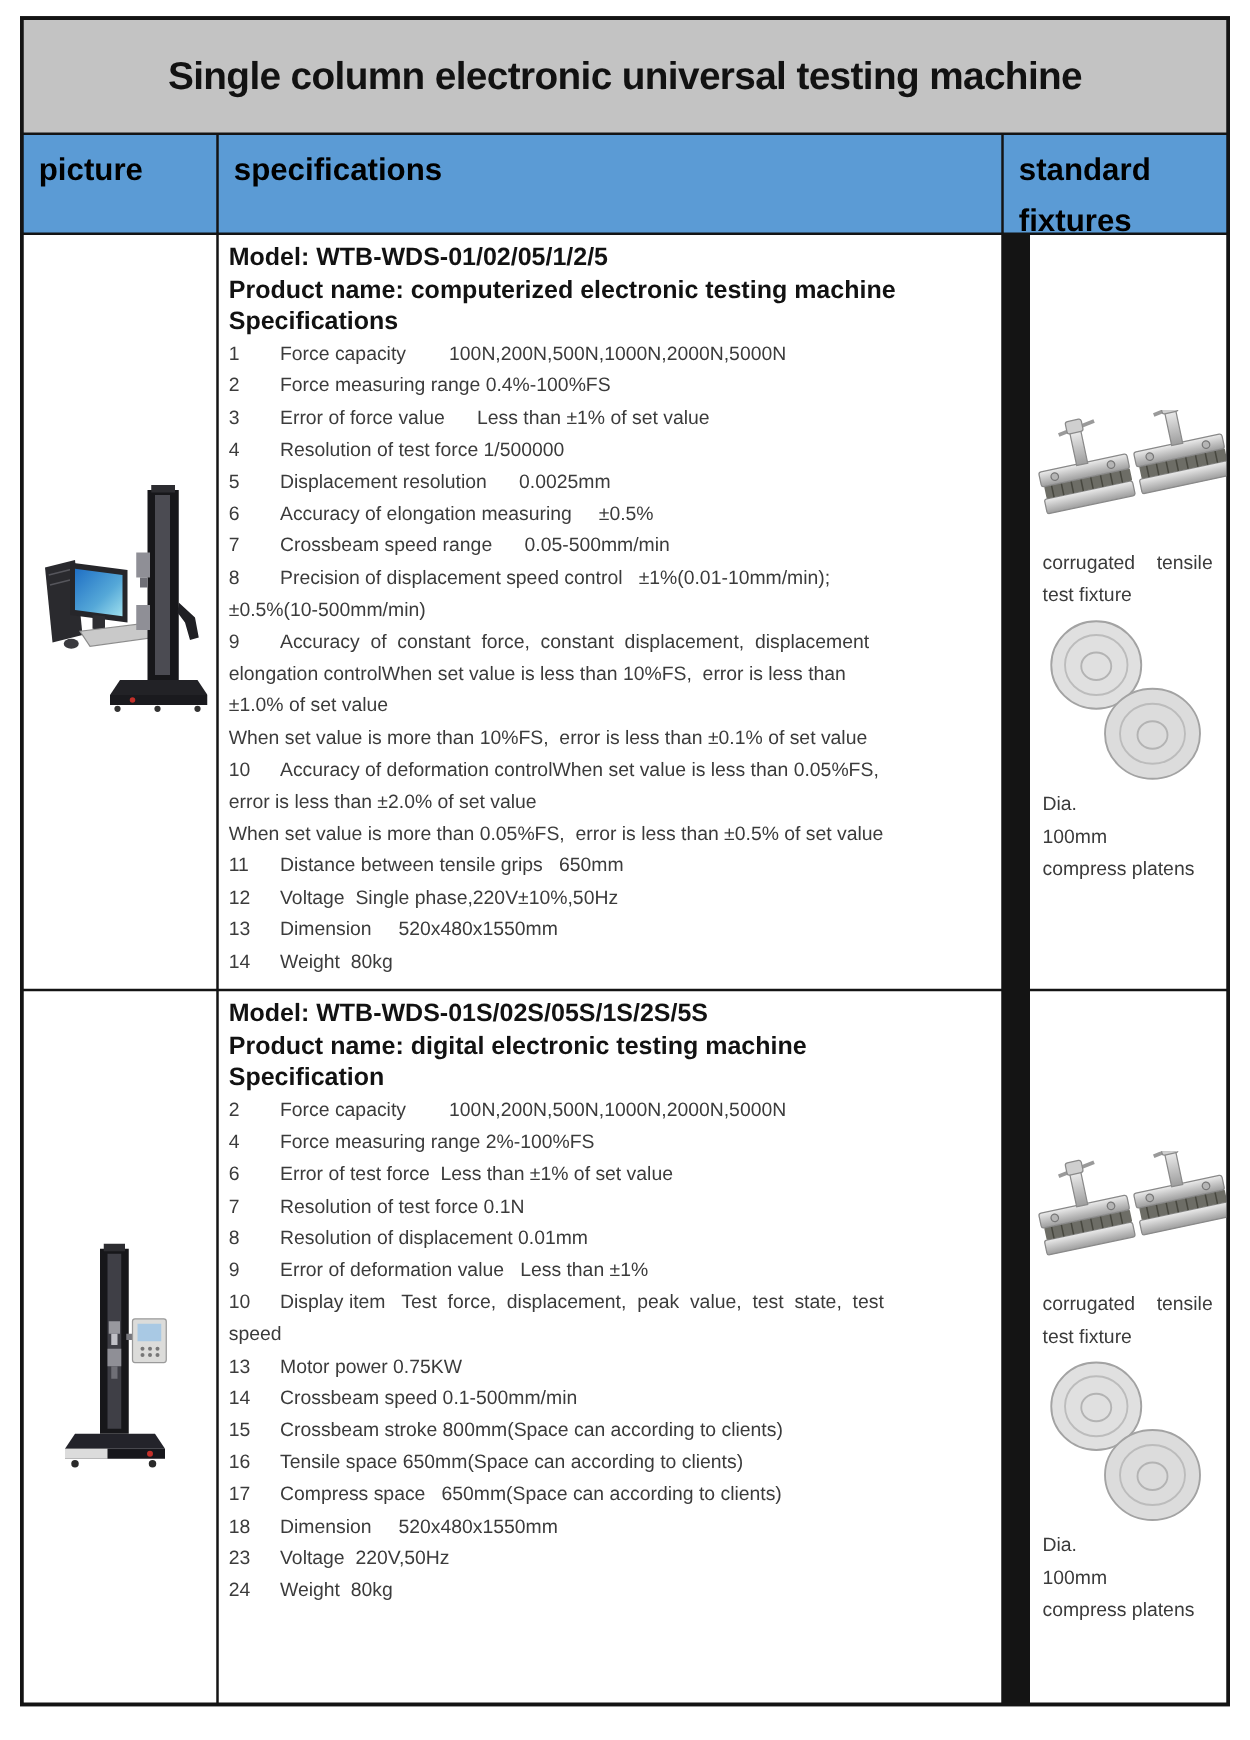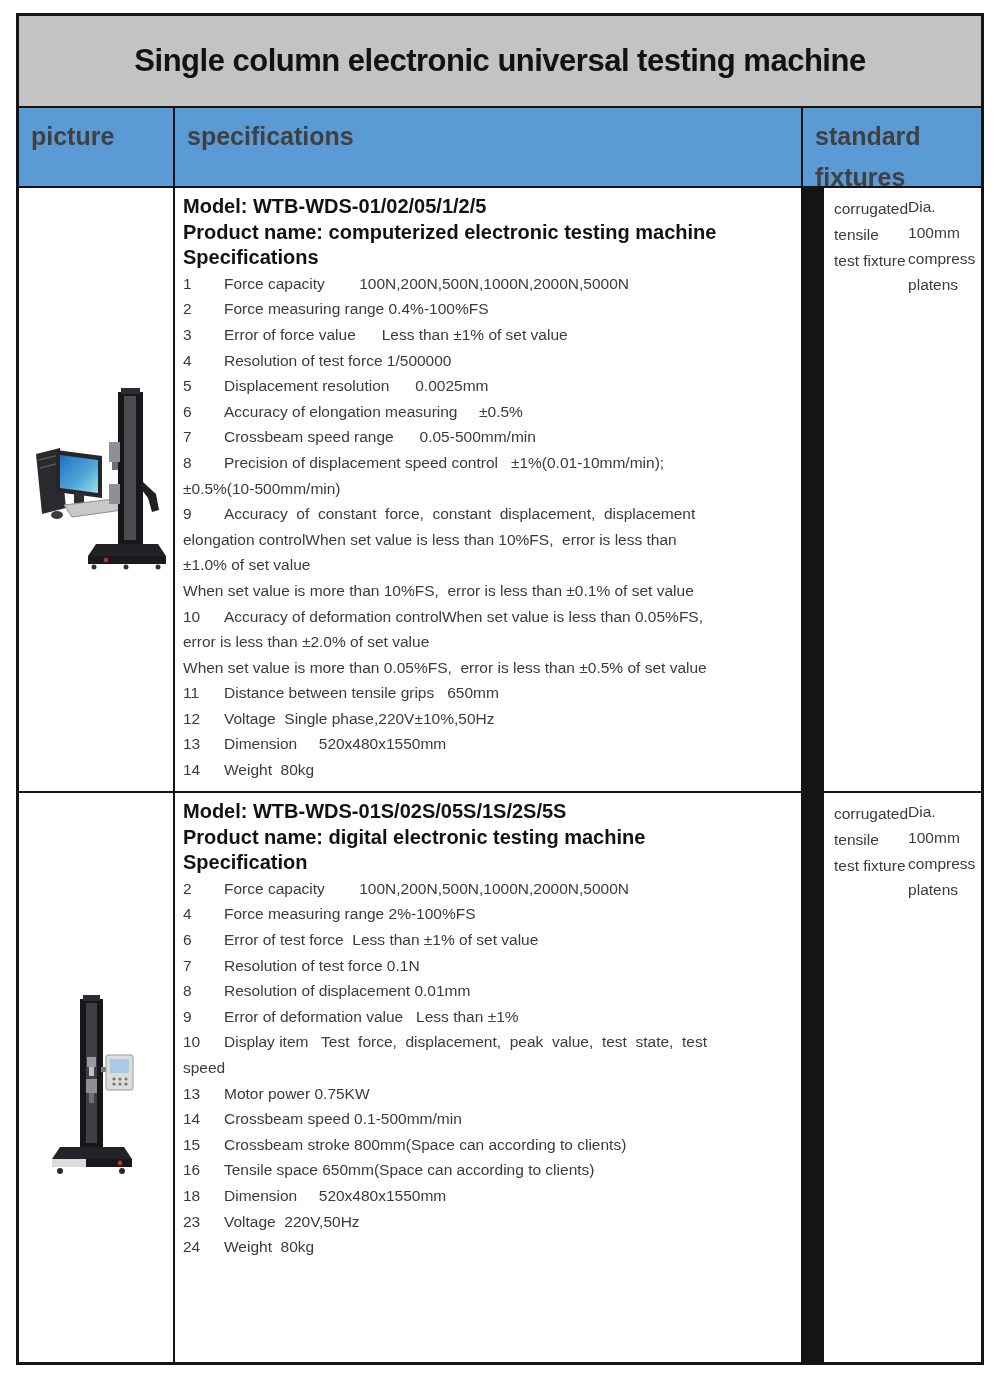--- a/index.html
+++ b/index.html
@@ -17,32 +17,32 @@
   }
   .cell { background:#ffffff; overflow:hidden; }
 
   .title-cell {
     grid-column:1 / 4; background:#c3c3c3;
     display:flex; align-items:center; justify-content:center;
     font-size:31px; font-weight:bold; color:#121212; letter-spacing:-0.5px;
   }
 
   .head-cell {
-    background:#5b9bd5; color:#404040; font-weight:bold;
+    background:#5b9bd5; color:#000000; font-weight:bold;
     font-size:25px; line-height:41px; padding:8px 12px 0 12px;
   }
 
   .spec-cell { padding:6px 10px 0 8px; font-size:15.5px; line-height:25.6px; color:#3b3b3b; }
   .spec-cell p.hdr { font-weight:bold; color:#121212; font-size:20px; white-space:pre-wrap; }
   .spec-line { white-space:pre-wrap; }
   .spec-line .num { display:inline-block; width:41px; white-space:pre; }
 
   .pic-cell { display:flex; justify-content:center; align-items:flex-start; }
 
-  .fix-cell { display:flex; flex-direction:row; align-items:center; padding:0 10px; font-size:15.5px; line-height:26px; color:#3b3b3b;margin-left:21px; }
+  .fix-cell { display:flex; flex-direction:column; align-items:center; padding:0 10px; font-size:15.5px; line-height:26px; color:#3b3b3b;margin-left:21px; }
   .fix-label { white-space:pre-wrap; align-self:stretch; }
 
   .watermark {
     position:absolute; left:420px; top:1418px;
     font-family:"DejaVu Sans Mono", monospace;
     font-size:19px; color:#d8d8d8; white-space:pre; z-index:5;
   }
 </style>
 </head>
 <body>
@@ -256,20 +256,21 @@
 speed</span></div>
 
           <div class="spec-line"><span class="num">13</span><span class="txt">Motor power 0.75KW</span></div>
 
           <div class="spec-line"><span class="num">14</span><span class="txt">Crossbeam speed 0.1-500mm/min</span></div>
 
           <div class="spec-line"><span class="num">15</span><span class="txt">Crossbeam stroke 800mm(Space can according to clients)</span></div>
 
           <div class="spec-line"><span class="num">16</span><span class="txt">Tensile space 650mm(Space can according to clients)</span></div>
 
+          <div class="spec-line"><span class="num">17</span><span class="txt">Compress space   650mm(Space can according to clients)</span></div>
 
           <div class="spec-line"><span class="num">18</span><span class="txt">Dimension     520x480x1550mm</span></div>
 
           <div class="spec-line"><span class="num">23</span><span class="txt">Voltage  220V,50Hz</span></div>
 
           <div class="spec-line"><span class="num">24</span><span class="txt">Weight  80kg</span></div>
         </div>
     </div>
 
     <div class="cell fix-cell">

